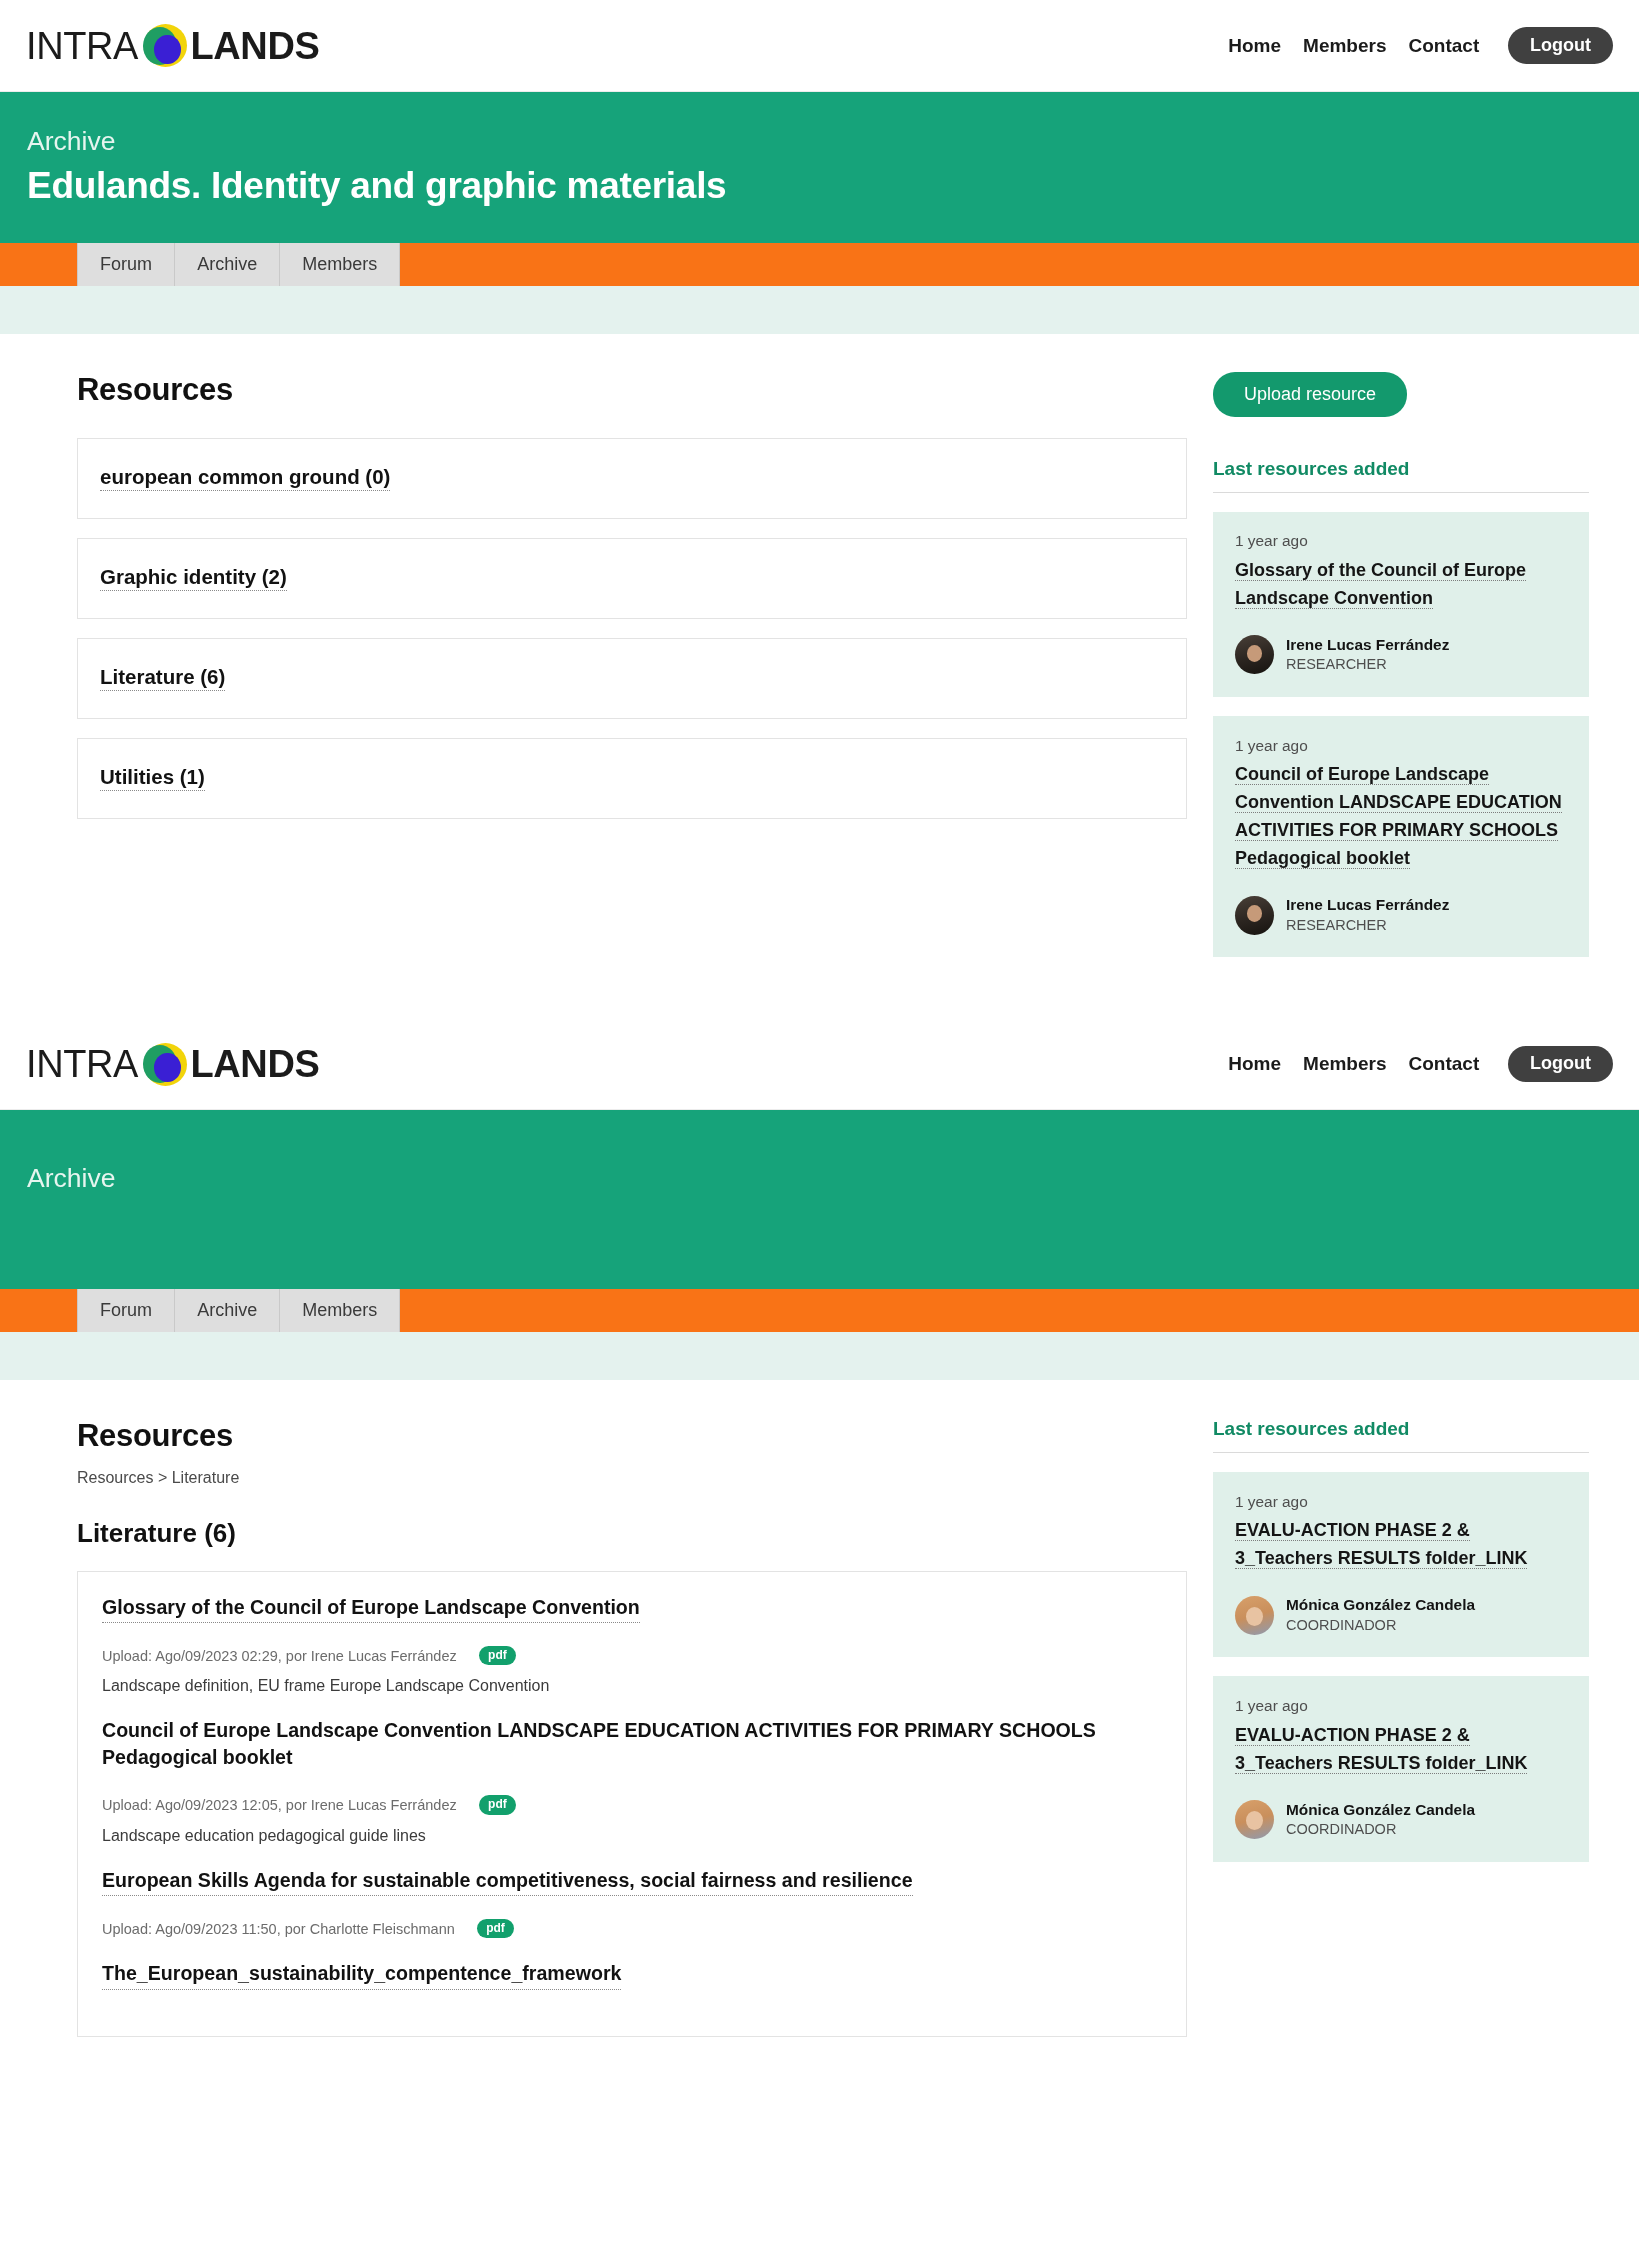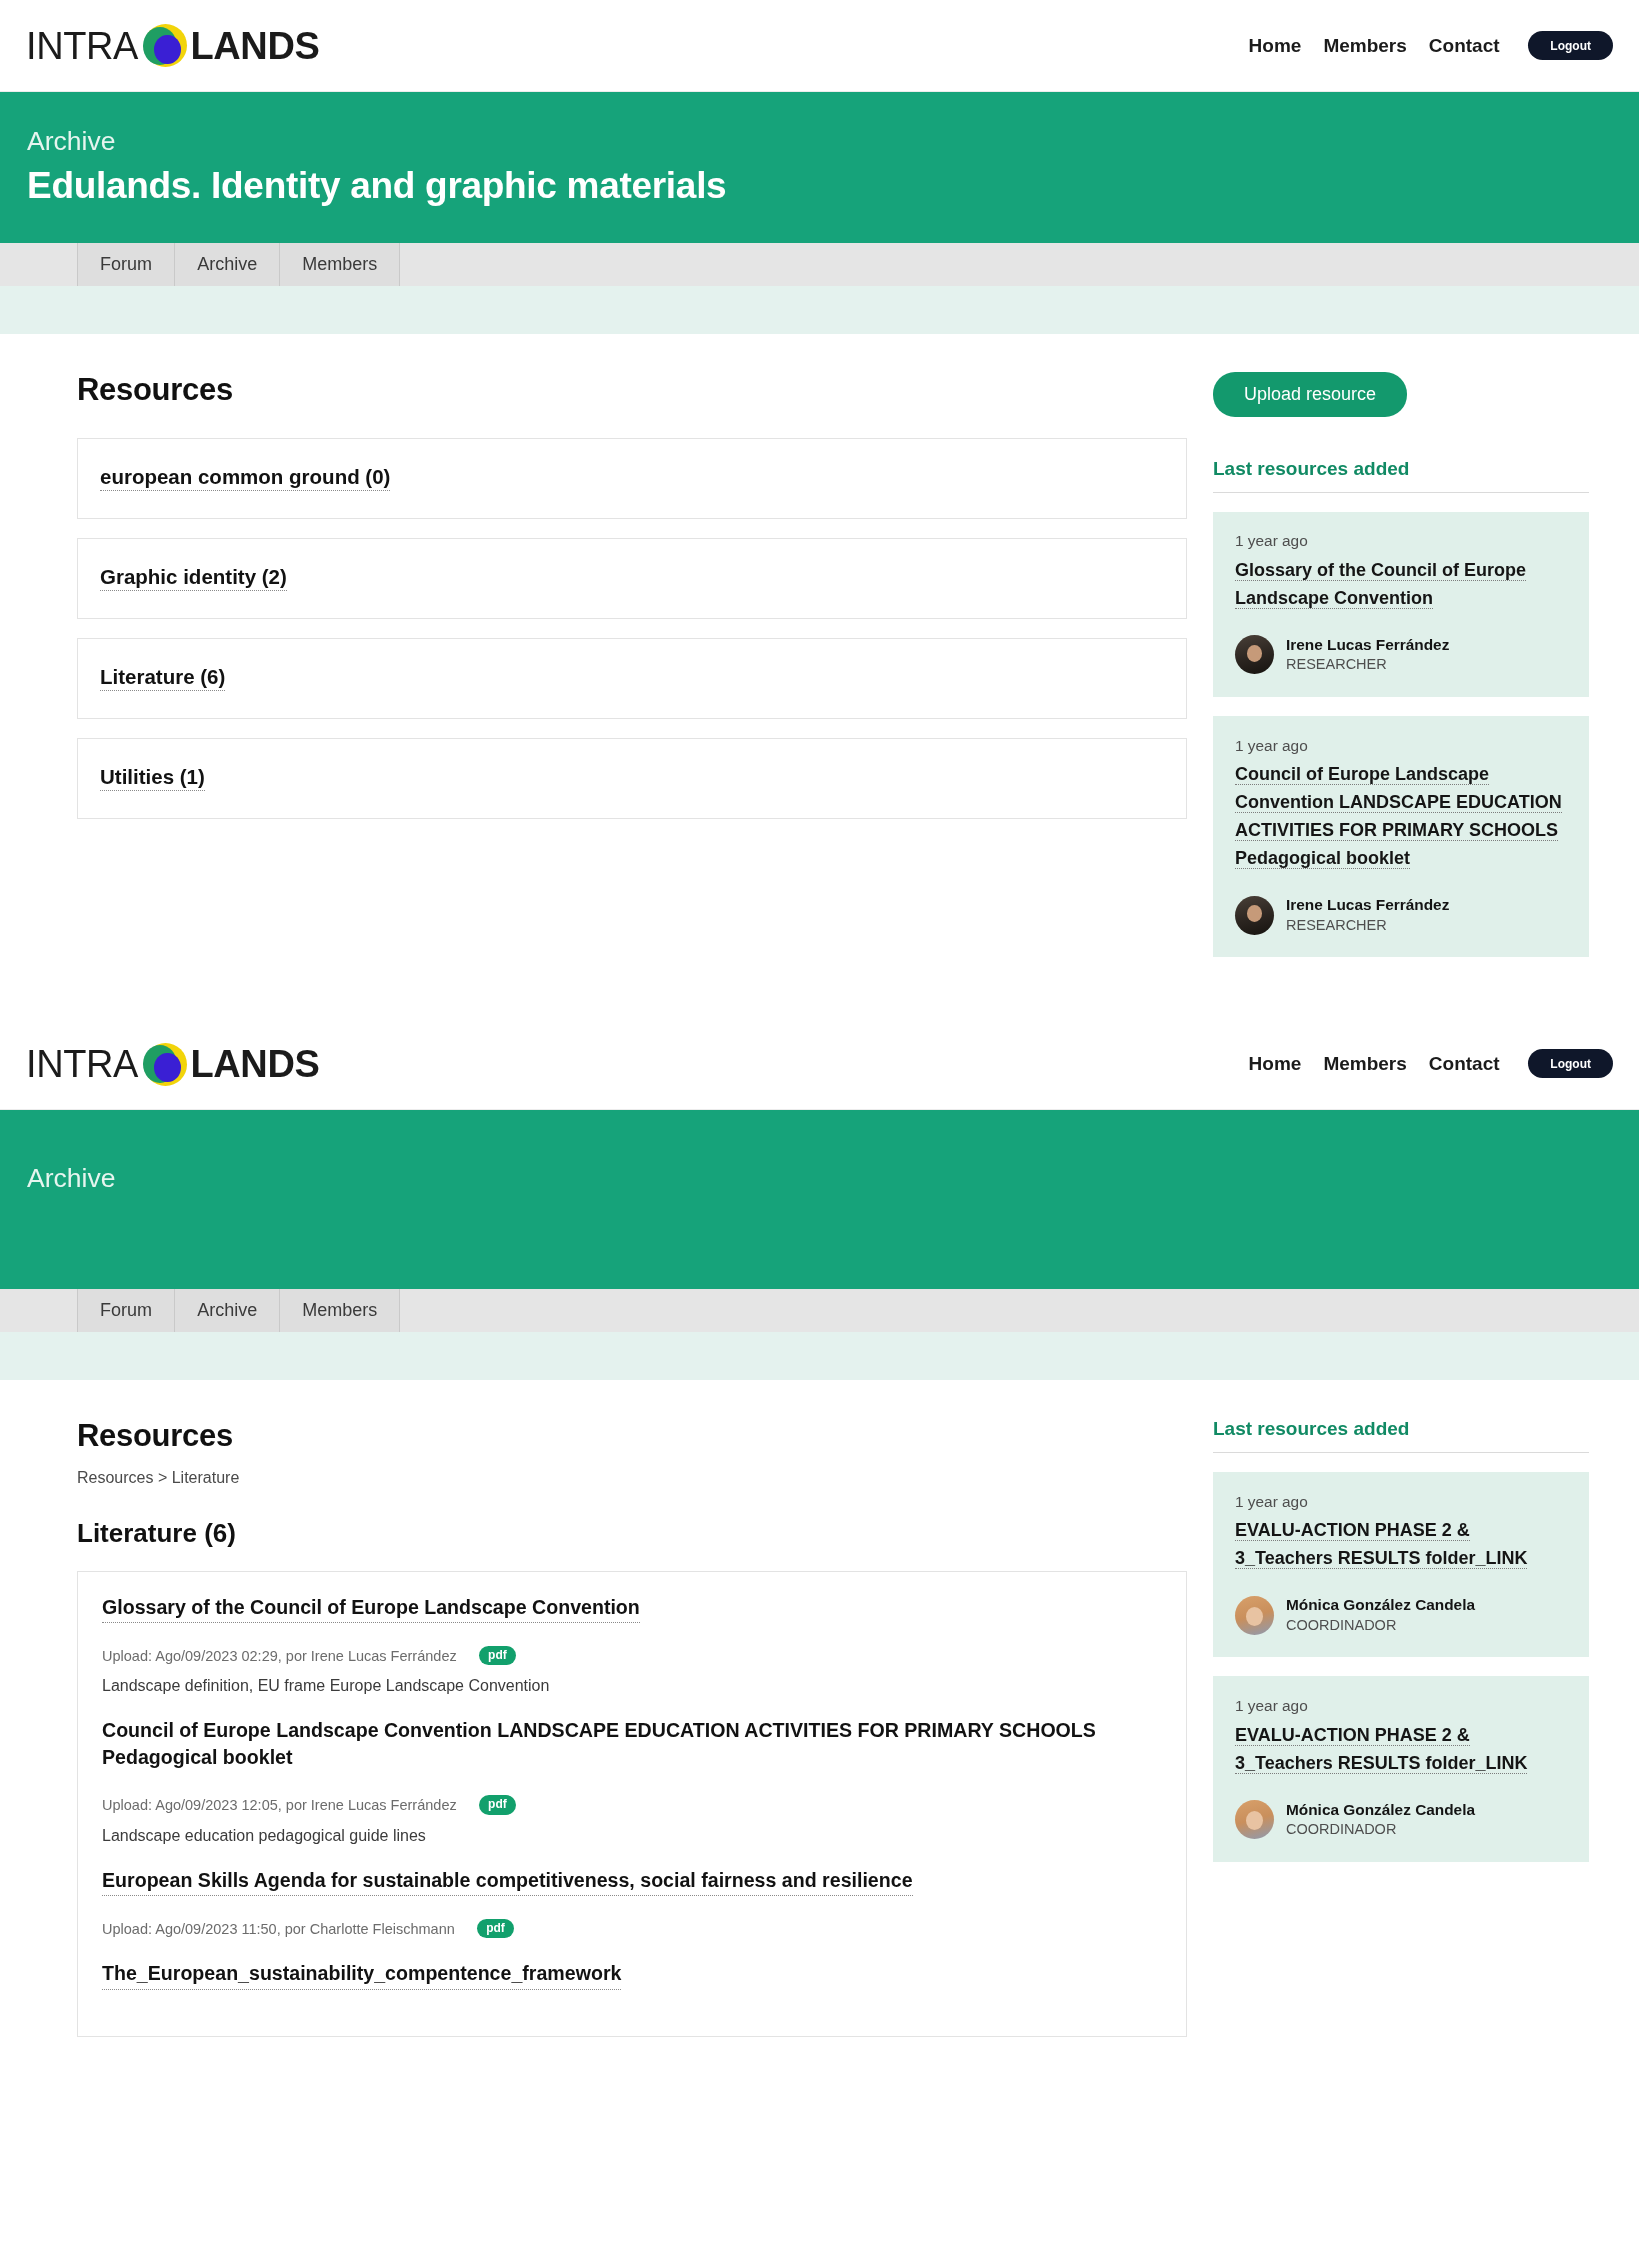--- a/index.html
+++ b/index.html
@@ -48,23 +48,23 @@
   .blob-blue   { width: 26.5px; height: 29px; left: 11px; top: 11px; background: #3a1fd4; }
 
   .mainnav { display: flex; align-items: center; gap: 22px; }
   .mainnav a {
     font-size: 19px;
     font-weight: 700;
     color: #1b1b1b;
     text-decoration: none;
   }
   .logout-btn {
-    background: #0f172a;
+    background: #404040;
     color: #ffffff;
-    font-size: 12px;
+    font-size: 18px;
     font-weight: 700;
     border: none;
     border-radius: 19px;
     padding: 7.7px 22px;
     margin-left: 6.8px;
     cursor: pointer;
     font-family: "Liberation Sans", sans-serif;
   }
 
   
@@ -82,21 +82,21 @@
   .hero-title {
     color: #ffffff;
     font-size: 37px;
     font-weight: 700;
     margin-top: 6.8px;
     letter-spacing: -0.3px;
   }
 
   
   .tabbar {
-    background: #e5e5e5;
+    background: #f97316;
     height: 43px;
     display: flex;
     align-items: stretch;
     padding-left: 77px;
   }
   .tabbar .tab {
     display: flex;
     align-items: center;
     padding: 0 22px;
     font-size: 18px;

